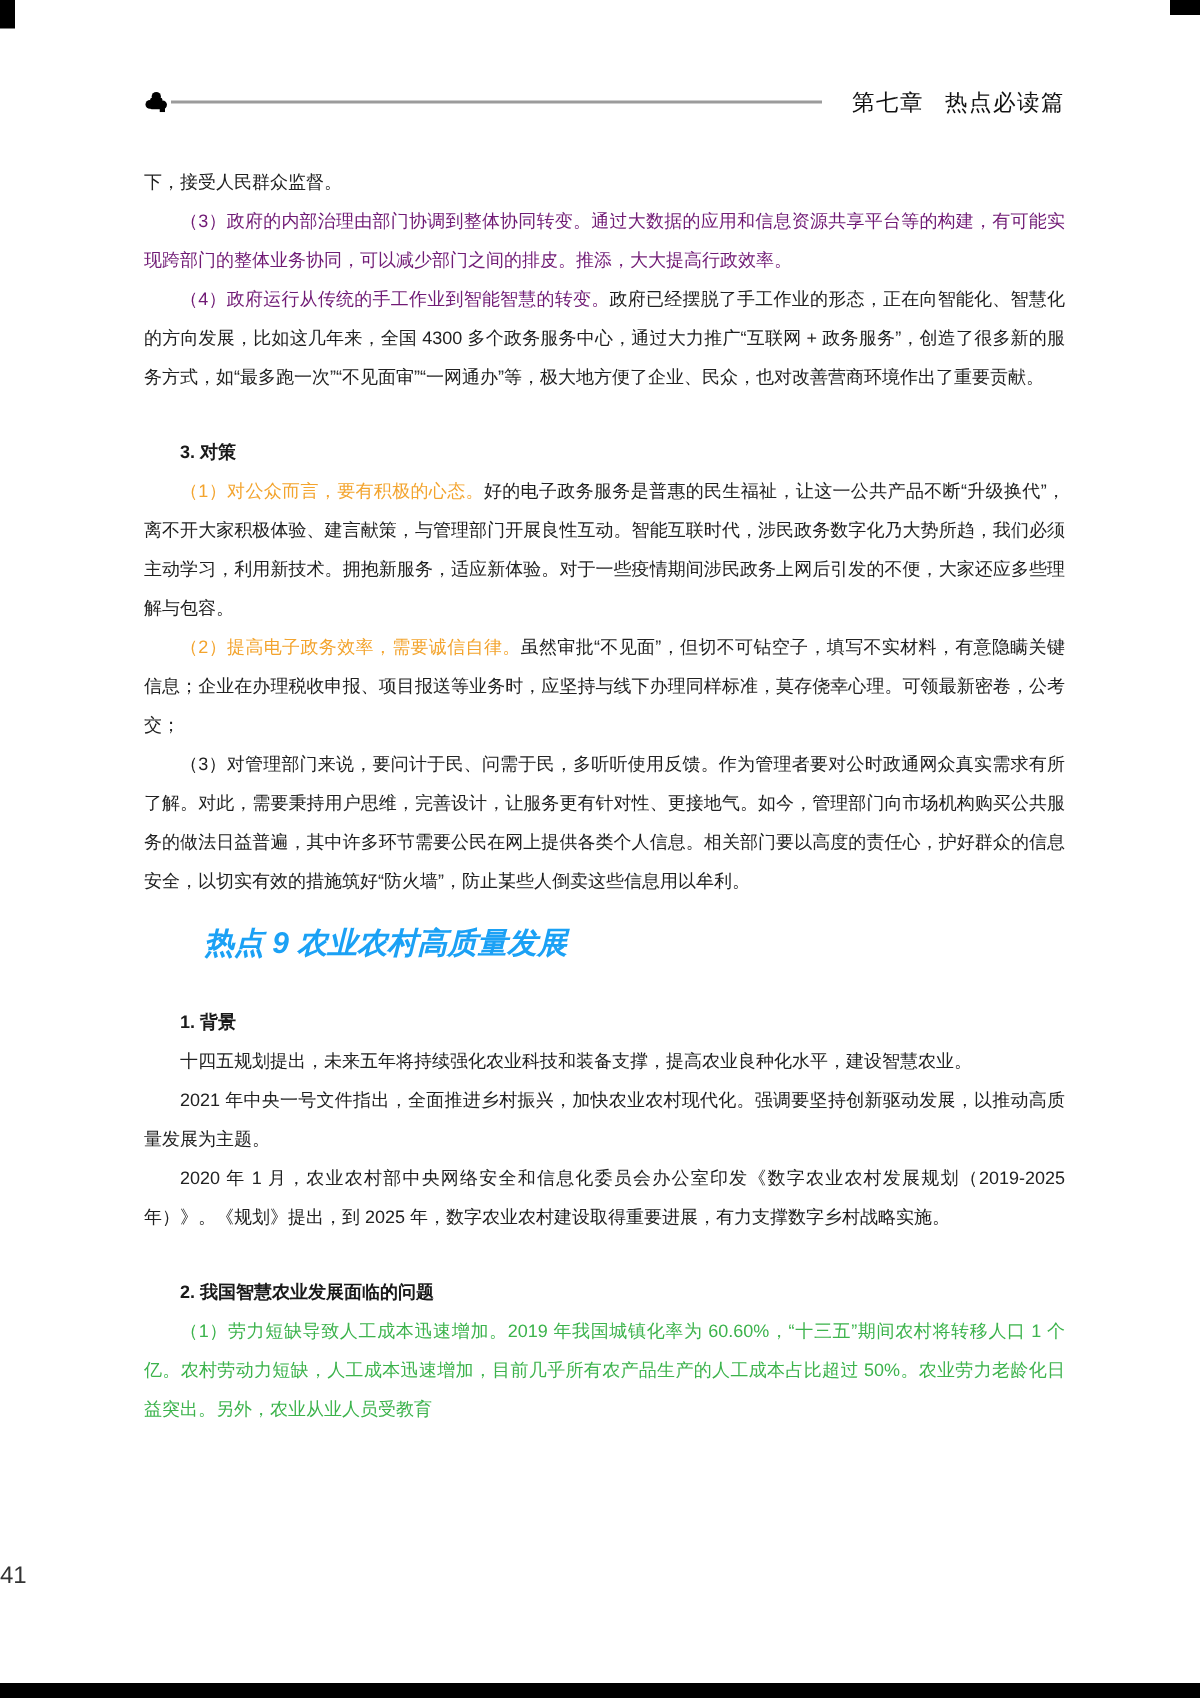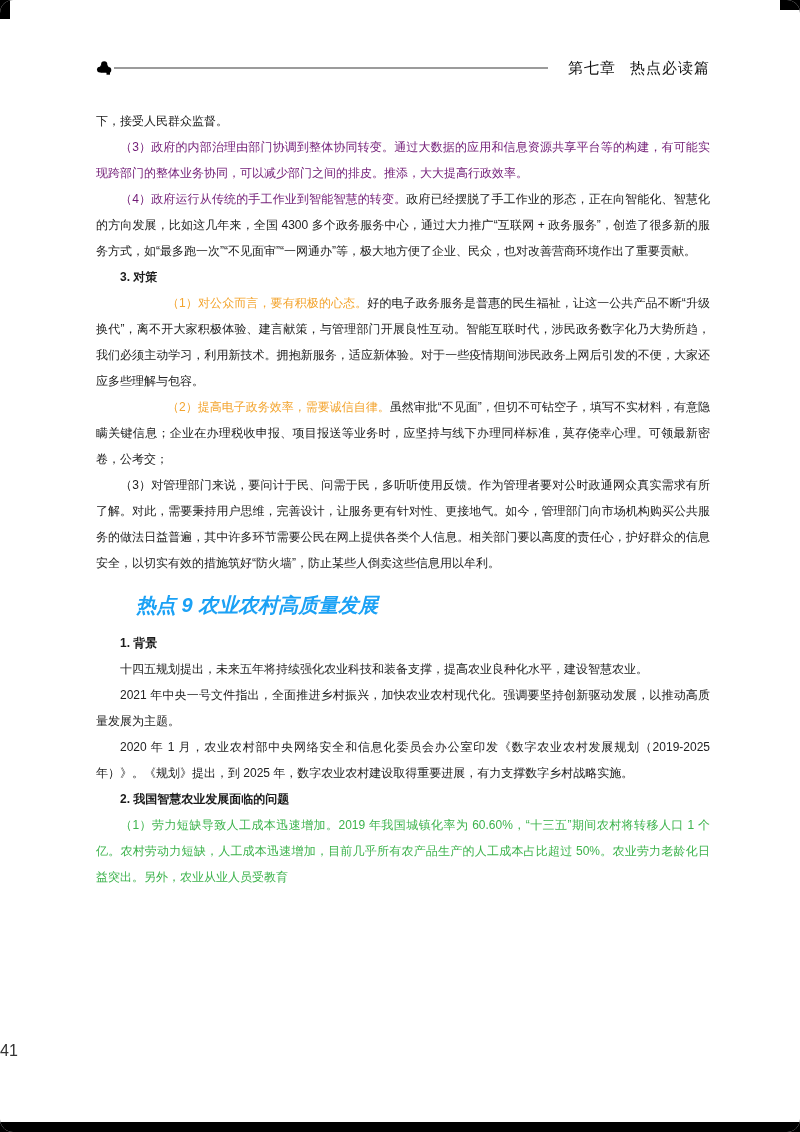--- a/index.html
+++ b/index.html
@@ -1,39 +1,39 @@
 <!DOCTYPE html>
 <html><head>
 <meta charset="utf-8">
 <style>
   html,body{margin:0;padding:0;background:#000;}
   .page{position:relative;width:800px;height:1132px;background:#ffffff;overflow:hidden;
-        font-family:"Liberation Sans","DejaVu Sans",sans-serif;border-radius:13px;}
+        font-family:"Liberation Sans","DejaVu Sans",sans-serif;}
   
   .edge{position:absolute;background:#000;}
   .edge-tl{left:0;top:0;width:10px;height:19px;}
   .edge-tr{right:0;top:0;width:20px;height:10px;}
   .edge-bottom{left:0;bottom:0;width:800px;height:10px;}
   
   .pg-header{position:absolute;left:96px;right:90px;top:58px;height:20px;
              display:flex;align-items:center;}
   .hdr-icon{width:16px;height:16px;flex:0 0 auto;display:inline-block;}
   .hdr-icon svg{display:block;}
   .hdr-line{flex:1 1 auto;height:2px;background:#9b9b9b;margin:0 20px 0 2px;}
   .hdr-text{flex:0 0 auto;font-size:15px;color:#111;letter-spacing:1px;white-space:nowrap;}
   .hdr-gap{display:inline-block;width:14px;}
   
   .content{position:absolute;left:96px;right:90px;top:108px;color:#212121;}
   .t{margin:0;font-size:12px;line-height:26px;text-align:justify;text-align-last:left;}
   .indent{text-indent:2em;}
   .blue{color:#701a75;}
-  .orange{color:#f3a42e;margin-left:47px;}
+  .orange{color:#f3a42e;}
   .green{color:#3cb34c;}
   .black{color:#212121;}
-  .h-bold{font-weight:bold;color:#1a1a1a;}
+  .h-bold{font-weight:bold;color:#1a1a1a;margin-top:24px;}
   .hot-title{margin:14px 0 10px 0;padding-left:2em;font-size:20px;line-height:30px;
              font-weight:bold;color:#1ba1f5;font-style:italic;}
   
   .pg-footer{position:absolute;left:0;right:0;top:1042px;text-align:left;
              font-size:16px;color:#333;}
 </style>
 </head>
 <body>
 
 <div class="page">

